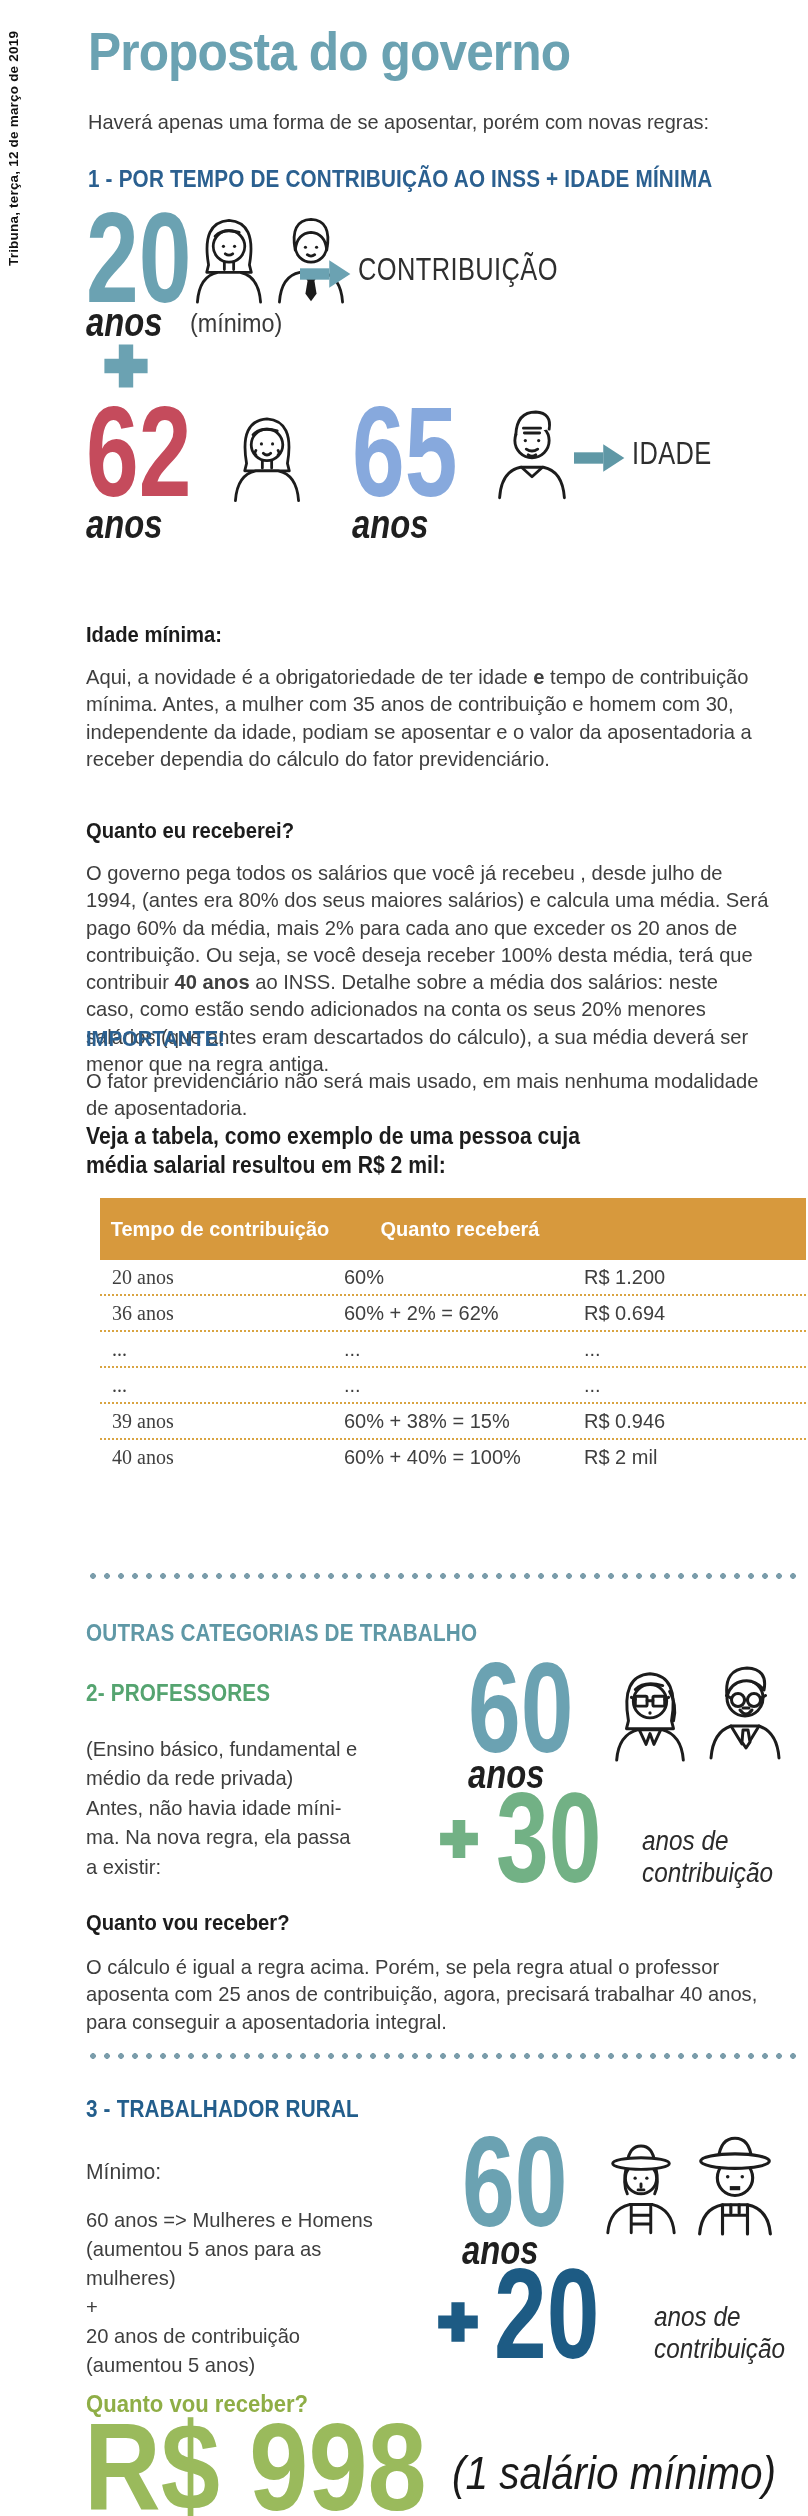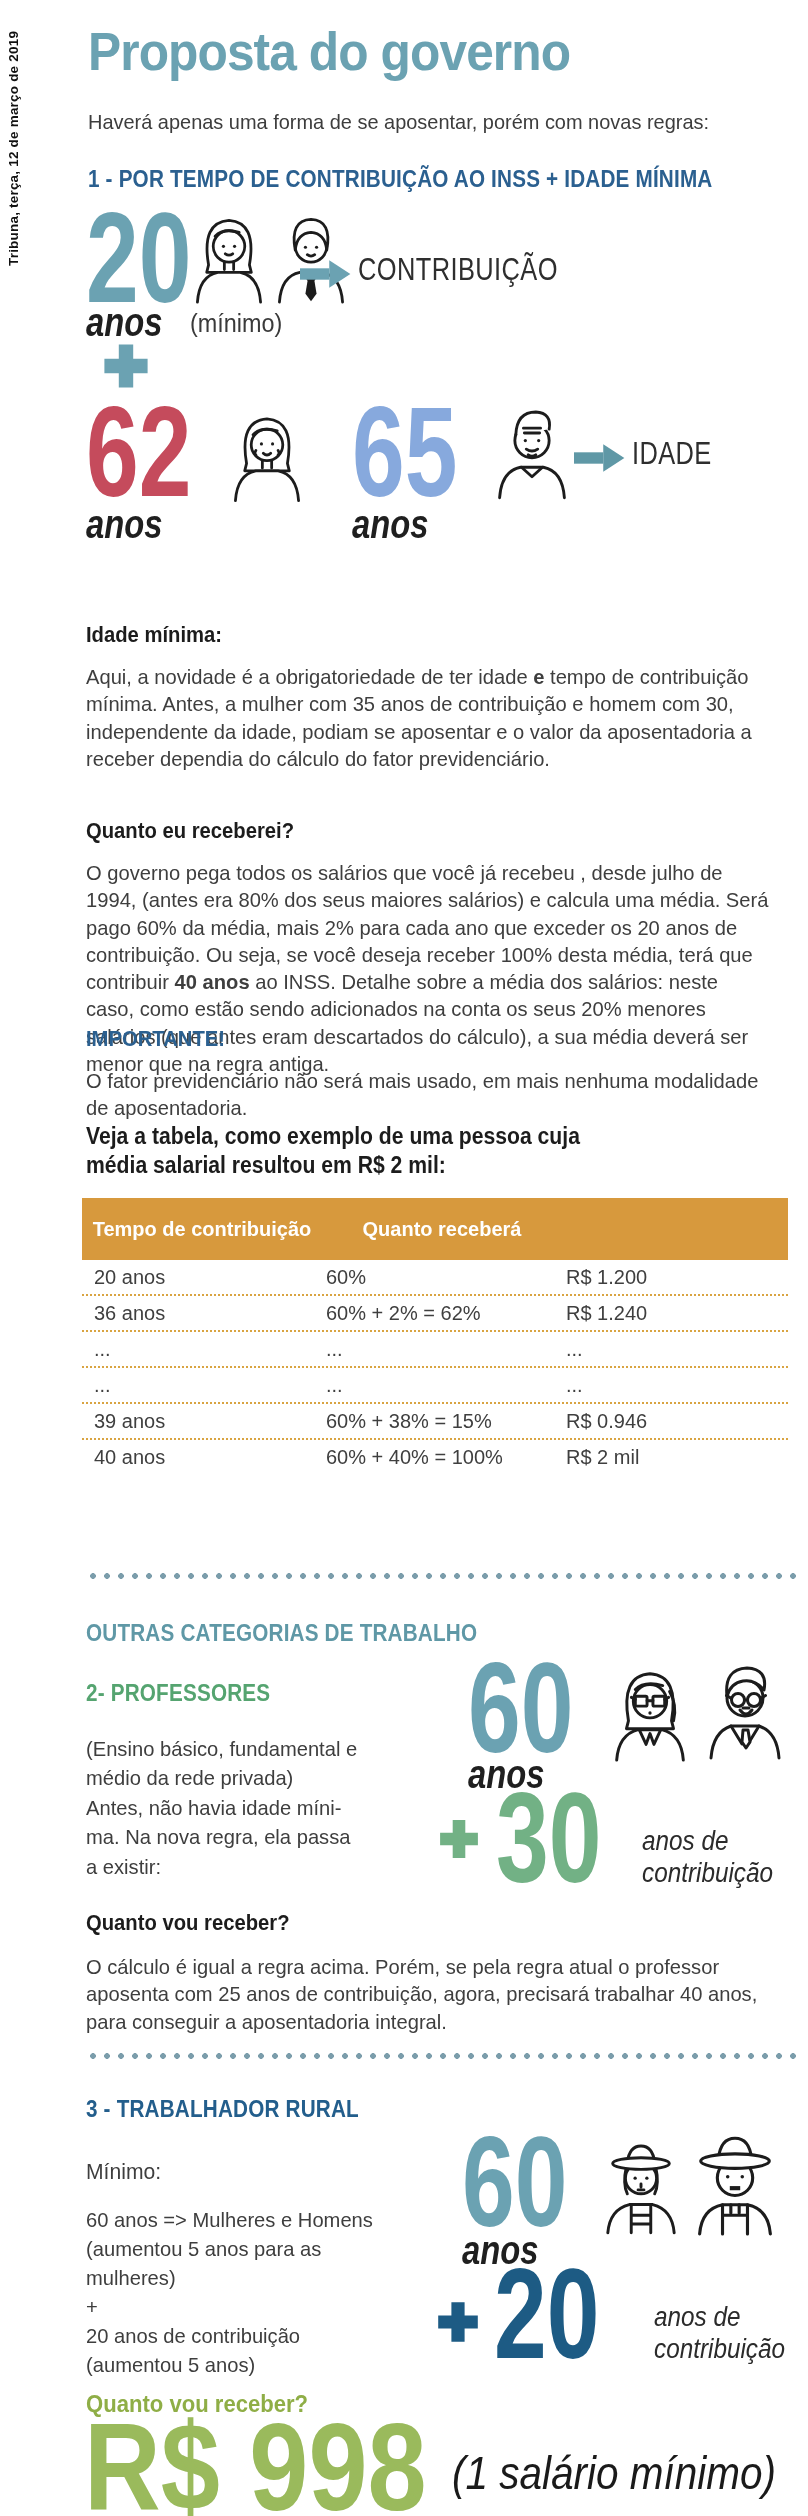--- a/index.html
+++ b/index.html
@@ -33,30 +33,30 @@
   .para-head.ygreen{color:#8fae46;font-size:24px;}
   .body-text{font-size:21px;line-height:1.3;color:#3e3e3e;transform:scaleX(.96);transform-origin:left top;}
   .pre{white-space:pre-line;}
   .intro{font-size:23px;font-weight:800;color:#1c1c1c;line-height:1.25;white-space:pre-line;
          transform:scaleX(.92);transform-origin:left top;}
   .bignote{font-size:46px;font-style:italic;color:#1a1a1a;white-space:nowrap;
            transform:scaleX(.88);transform-origin:left top;}
   .money{font-size:125px;font-weight:800;line-height:.85;transform:scaleX(.85);
          transform-origin:left top;white-space:nowrap;}
   
-  .btable{position:absolute;left:82px;top:1198px;width:706px;}
+  .btable{position:absolute;left:100px;top:1198px;width:706px;}
   .t-head{display:grid;grid-template-columns:240px 240px 226px;background:#d7993d;color:#fff;
           min-height:62px;align-items:center;}
   .t-hcell{font-size:20px;font-weight:800;text-align:center;line-height:1.15;padding:6px 10px;}
   .t-body{}
   .t-row{display:grid;grid-template-columns:240px 240px 226px;height:34px;align-items:center;
          border-bottom:2px dotted #d9a441;}
   .t-row:last-child{border-bottom:none;}
   .t-cell{font-size:20px;color:#3f3f3f;padding-left:4px;}
-  .t-row .t-cell:first-child{padding-left:12px;}
+  .t-row .t-cell:first-child{padding-left:12px;font-family:Liberation Serif, serif;}
   
   .dots{position:absolute;left:86px;width:712px;height:8px;
         background-image:radial-gradient(circle,#7b9dab 2.6px,transparent 3.1px);
         background-size:14px 8px;background-repeat:repeat-x;background-position:left center;}
   .icon{position:absolute;}
   .icon svg{display:block;}
   .plus svg,.arrow svg{display:block;}
 </style>
 </head>
 <body>
@@ -173,21 +173,21 @@
       </div>
     <div class="t-body">
         <div class="t-row">
           <div class="t-cell">20 anos</div>
           <div class="t-cell">60%</div>
           <div class="t-cell">R$ 1.200</div>
         </div>
         <div class="t-row">
           <div class="t-cell">36 anos</div>
           <div class="t-cell">60% + 2% = 62%</div>
-          <div class="t-cell">R$ 1.240</div>
+          <div class="t-cell">R$ 0.694</div>
         </div>
         <div class="t-row">
           <div class="t-cell">...</div>
           <div class="t-cell">...</div>
           <div class="t-cell">...</div>
         </div>
         <div class="t-row">
           <div class="t-cell">...</div>
           <div class="t-cell">...</div>
           <div class="t-cell">...</div>

